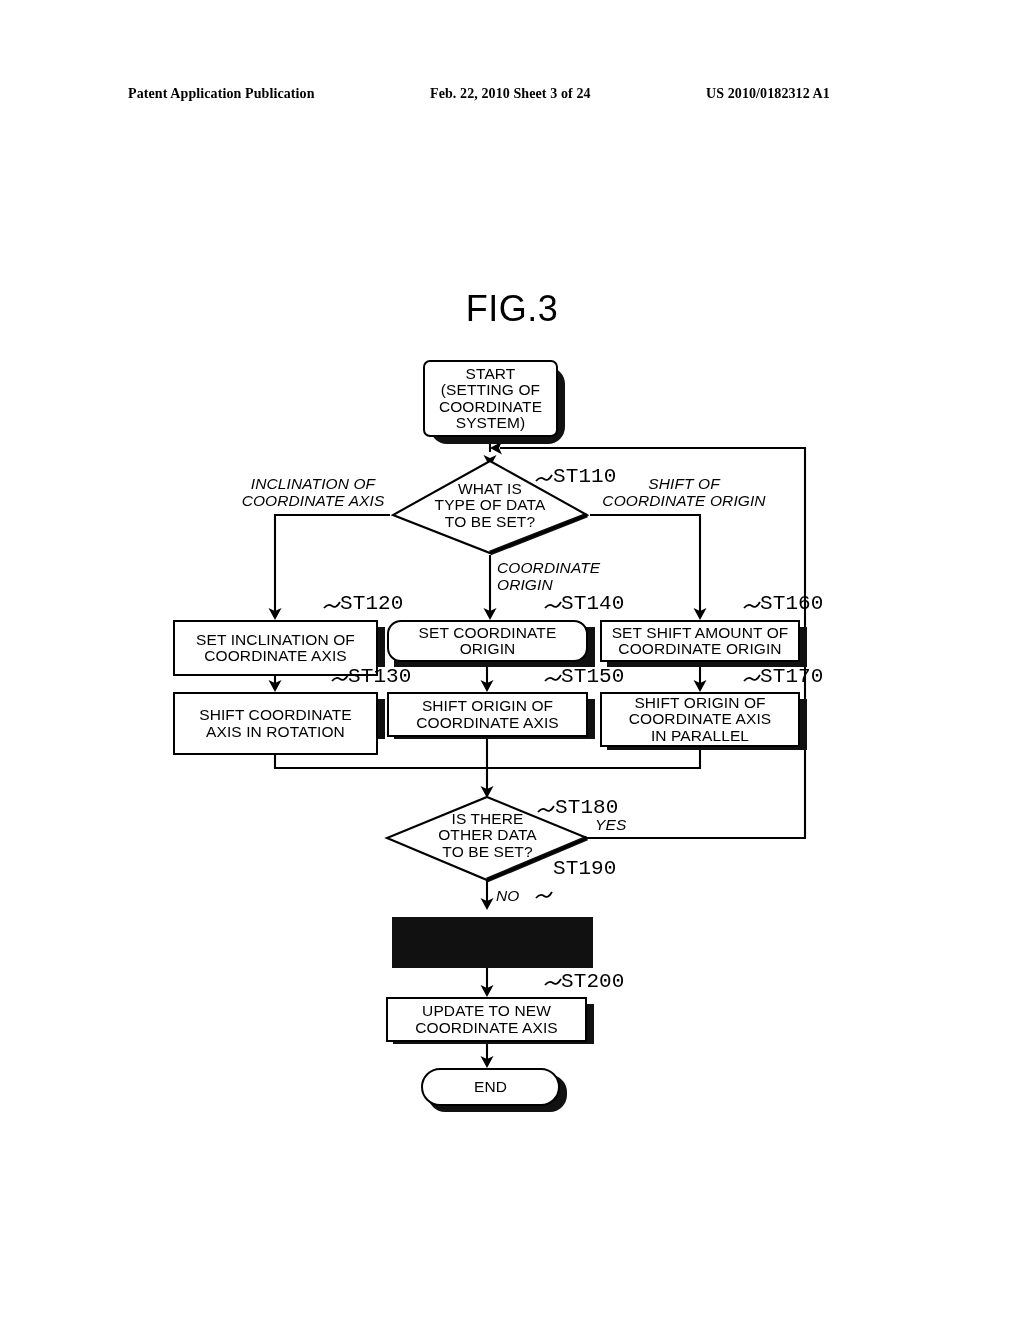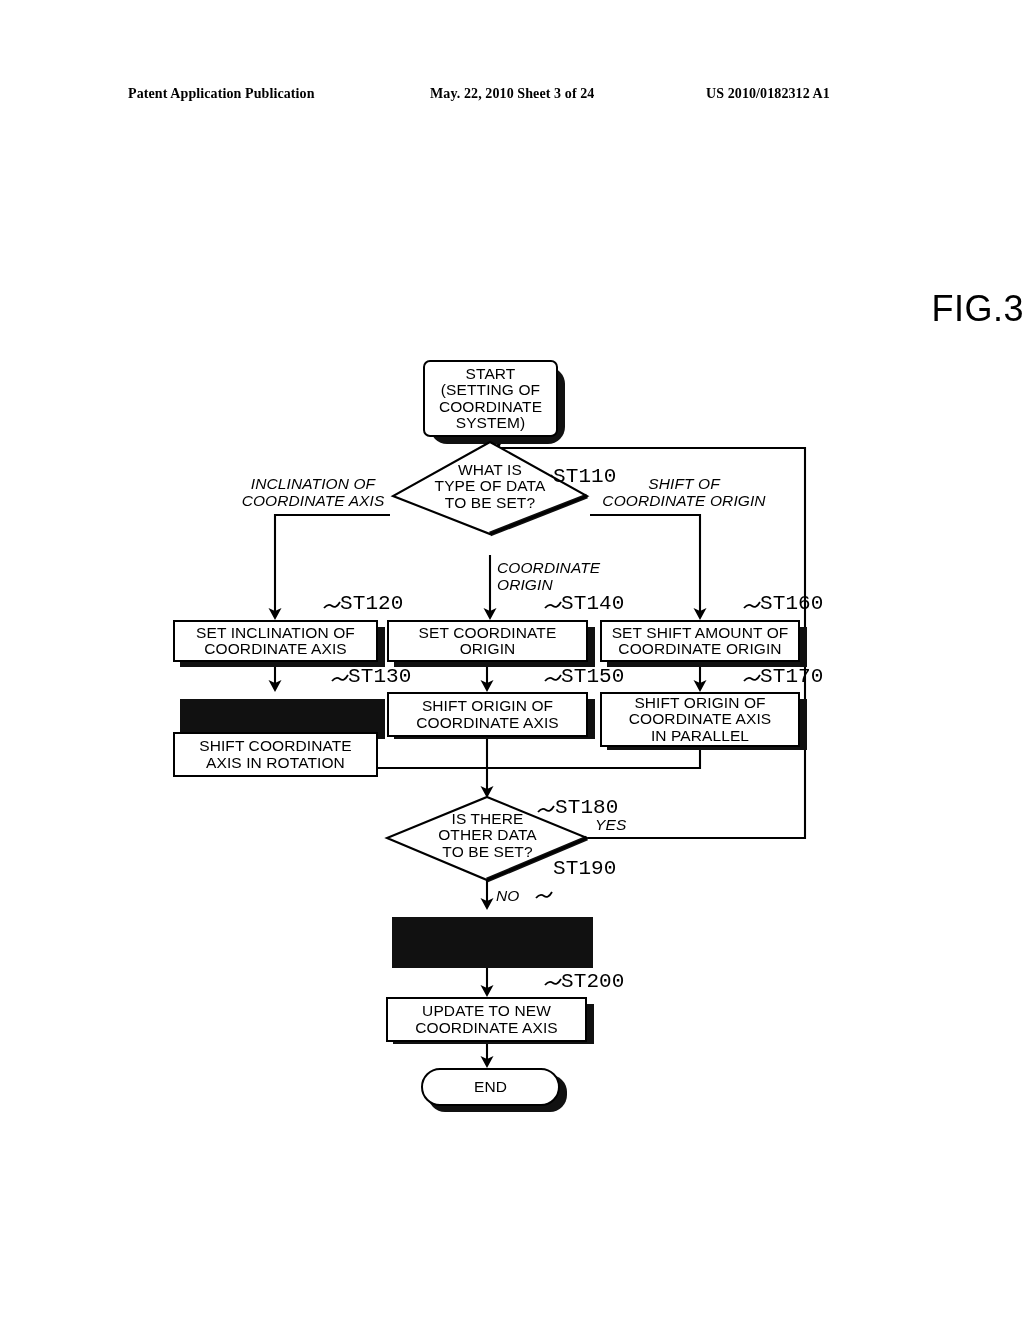--- a/index.html
+++ b/index.html
@@ -31,21 +31,21 @@
   #page-header .hdr-left   { position: absolute; left: 128px; top: 0; white-space: nowrap; }
   #page-header .hdr-mid    { position: absolute; left: 430px; top: 0; white-space: nowrap; }
   #page-header .hdr-right  { position: absolute; left: 706px; top: 0; white-space: nowrap; }
 
   
   #fig-title {
     position: absolute;
     left: 0;
     top: 288px;
     width: 1024px;
-    text-align: right;
+    text-align: center;
     font-size: 36px;
     letter-spacing: 0.5px;
   }
 
   
   #flowchart {
     position: absolute;
     left: 0;
     top: 0;
     width: 1024px;
@@ -126,21 +126,21 @@
     white-space: nowrap;
     z-index: 4;
     font-family: Liberation Mono, monospace;
   }
 </style>
 </head>
 <body>
 
 <div id="page-header">
   <div class="hdr-left">Patent Application Publication</div>
-  <div class="hdr-mid">May. 22, 2010   Sheet 3 of 24</div>
+  <div class="hdr-mid">Feb. 22, 2010   Sheet 3 of 24</div>
   <div class="hdr-right">US 2010/0182312 A1</div>
 </div>
 
 <div id="fig-title">FIG.3</div>
 
 <div id="flowchart">
 
   <svg id="wires" viewBox="0 0 1024 1320" width="1024" height="1320" xmlns="http://www.w3.org/2000/svg">
     <defs>
       <marker id="arrowDown" viewBox="0 0 12 12" refX="6" refY="10" markerWidth="9" markerHeight="9" orient="auto-start-reverse">
@@ -205,21 +205,21 @@
   <div class="shadow terminator-shadow" style="left:430px; top:367px; width:135px; height:77px;"></div>
   <div class="node terminator" style="left:423px; top:360px; width:135px; height:77px;">
     <span class="lines">
       <span>START</span>
       <span>(SETTING OF</span>
       <span>COORDINATE</span>
       <span>SYSTEM)</span>
     </span>
   </div>
 
-  <div class="diamond" style="left:388px; top:437px; width:204px; height:101px;">
+  <div class="diamond" style="left:388px; top:456px; width:204px; height:101px;">
     <svg width="204" height="101" viewBox="0 0 204 101" xmlns="http://www.w3.org/2000/svg">
       <polygon points="102,5 199,59 102,97 5,59" fill="#fff" stroke="#000" stroke-width="2.1"></polygon>
       <path d="M 102 97 L 199 59" stroke="#000" stroke-width="5" fill="none" opacity="0.95"></path>
     </svg>
     <div class="dtext" style="top:25px;">
       <span>WHAT IS</span>
       <span>TYPE OF DATA</span>
       <span>TO BE SET?</span>
     </div>
   </div>
@@ -232,39 +232,39 @@
   <div class="label" style="left:497px; top:560px;">
     <span>COORDINATE</span>
     <span>ORIGIN</span>
   </div>
   <div class="label center" style="left:589px; top:476px; width:190px;">
     <span>SHIFT OF</span>
     <span>COORDINATE ORIGIN</span>
   </div>
 
   <div class="shadow" style="left:180px; top:627px; width:205px; height:40px;"></div>
-  <div class="node" style="left:173px; top:620px; width:205px; height:42px;">
+  <div class="node" style="left:173px; top:620px; width:205px; height:56px;">
     <span class="lines">
       <span>SET INCLINATION OF</span>
       <span>COORDINATE AXIS</span>
     </span>
   </div>
   <div class="steptag" style="left:340px; top:592px;">ST120</div>
 
   <div class="shadow" style="left:180px; top:699px; width:205px; height:40px;"></div>
-  <div class="node" style="left:173px; top:732px; width:205px; height:45px;">
+  <div class="node" style="left:173px; top:692px; width:205px; height:63px;">
     <span class="lines">
       <span>SHIFT COORDINATE</span>
       <span>AXIS IN ROTATION</span>
     </span>
   </div>
   <div class="steptag" style="left:348px; top:665px;">ST130</div>
 
   <div class="shadow" style="left:394px; top:627px; width:201px; height:40px;"></div>
-  <div class="node" style="left:387px; top:620px; width:201px; height:42px;">
+  <div class="node" style="left:387px; top:620px; width:201px; height:42px;border-radius:14px;">
     <span class="lines">
       <span>SET COORDINATE</span>
       <span>ORIGIN</span>
     </span>
   </div>
   <div class="steptag" style="left:561px; top:592px;">ST140</div>
 
   <div class="shadow" style="left:394px; top:699px; width:201px; height:40px;"></div>
   <div class="node" style="left:387px; top:692px; width:201px; height:45px;">
     <span class="lines">

